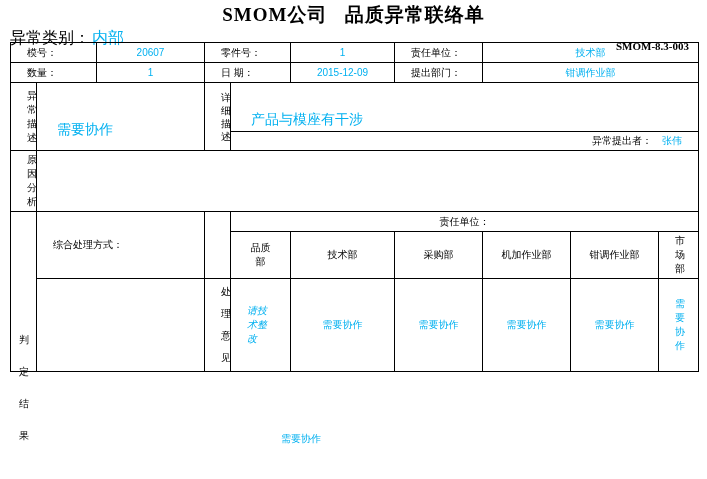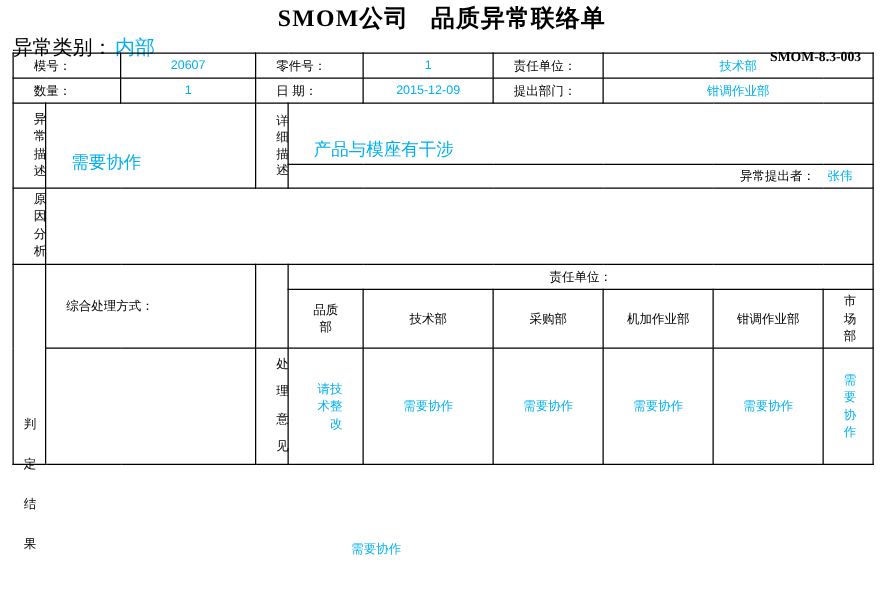--- a/index.html
+++ b/index.html
@@ -128,21 +128,22 @@
   .resp-unit-cell {
     text-align: center;
     color: #000;
     height: 19px;
   }
   .opinion-cell {
     color: #00b0f0;
     font-size: 10px;
     vertical-align: top;
     padding-top: 48px;
-    text-align: right;
+    text-align: left;
+    font-style: italic;
   }
   .coop-cell {
     color: #00b0f0;
     font-size: 10px;
     text-align: center;
     vertical-align: bottom;
     padding-bottom: 10px;
     height: 130px;
   }
   .method-cell {

